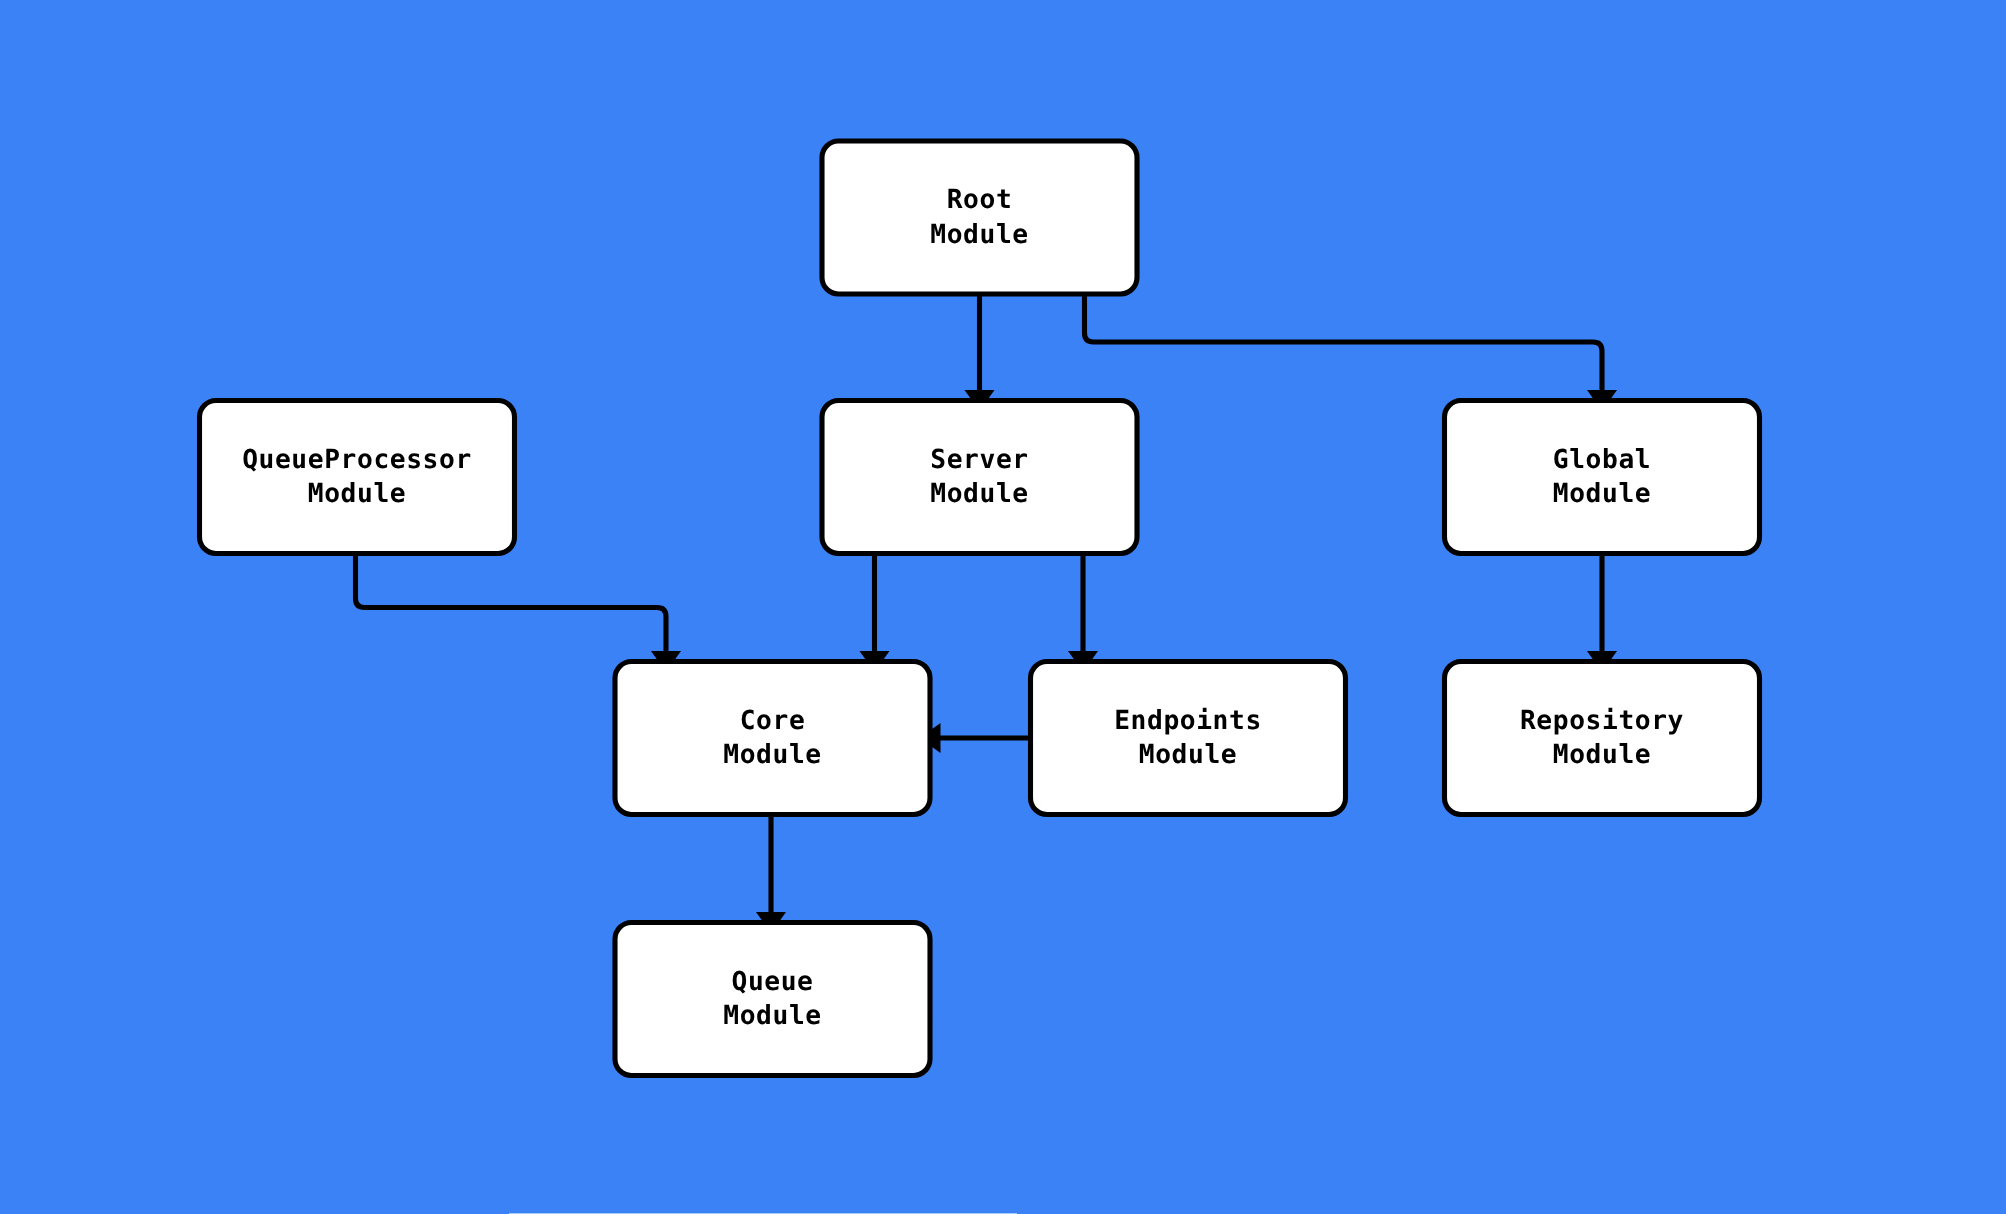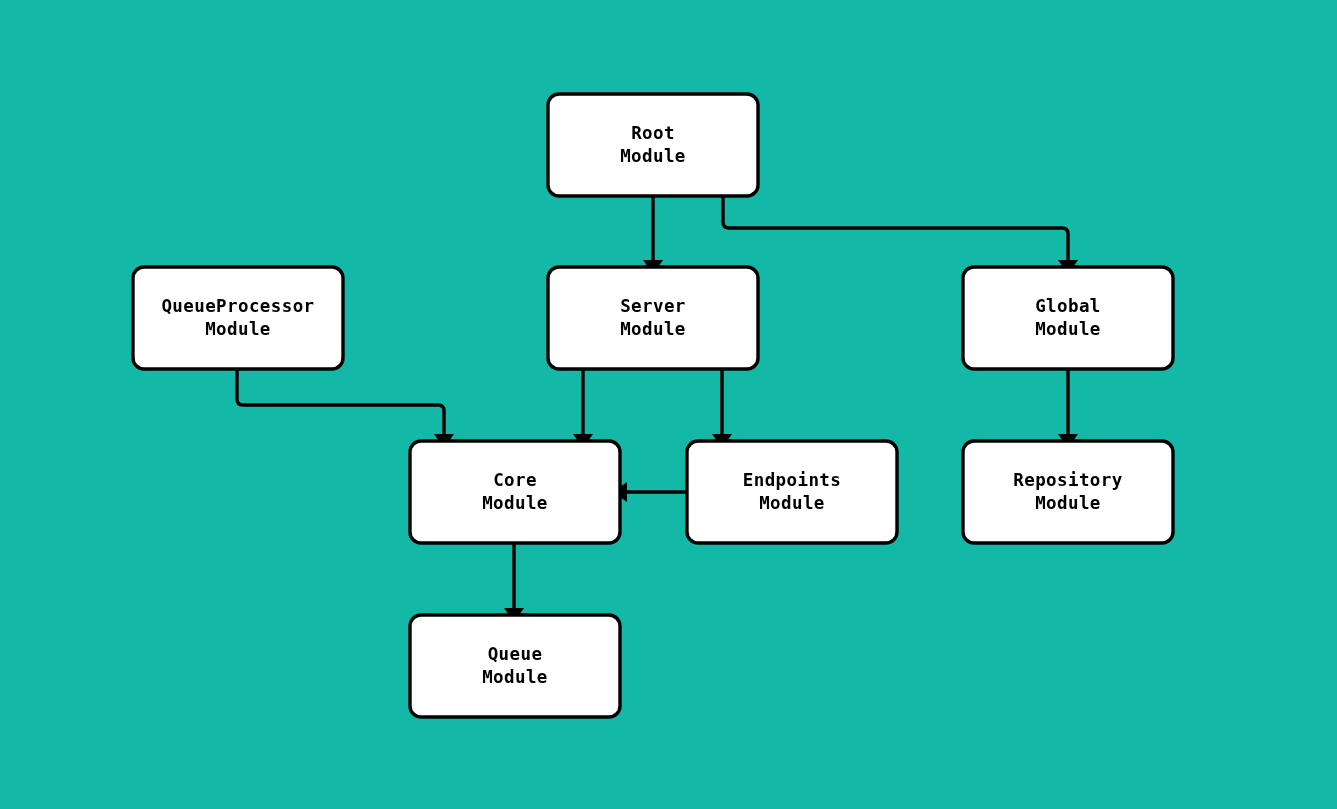--- a/index.html
+++ b/index.html
@@ -8,21 +8,21 @@
     padding: 0;
     background: #ffffff;
   }
   body {
     font-family: "DejaVu Sans Mono", "Liberation Mono", monospace;
   }
   #diagram-canvas {
     position: relative;
     width: 1337px;
     height: 809px;
-    background: #14b8a6;
+    background: #3b82f6;
     overflow: hidden;
   }
   #graph-svg {
     position: absolute;
     top: 0;
     left: 0;
     width: 1337px;
     height: 809px;
     display: block;
   }

